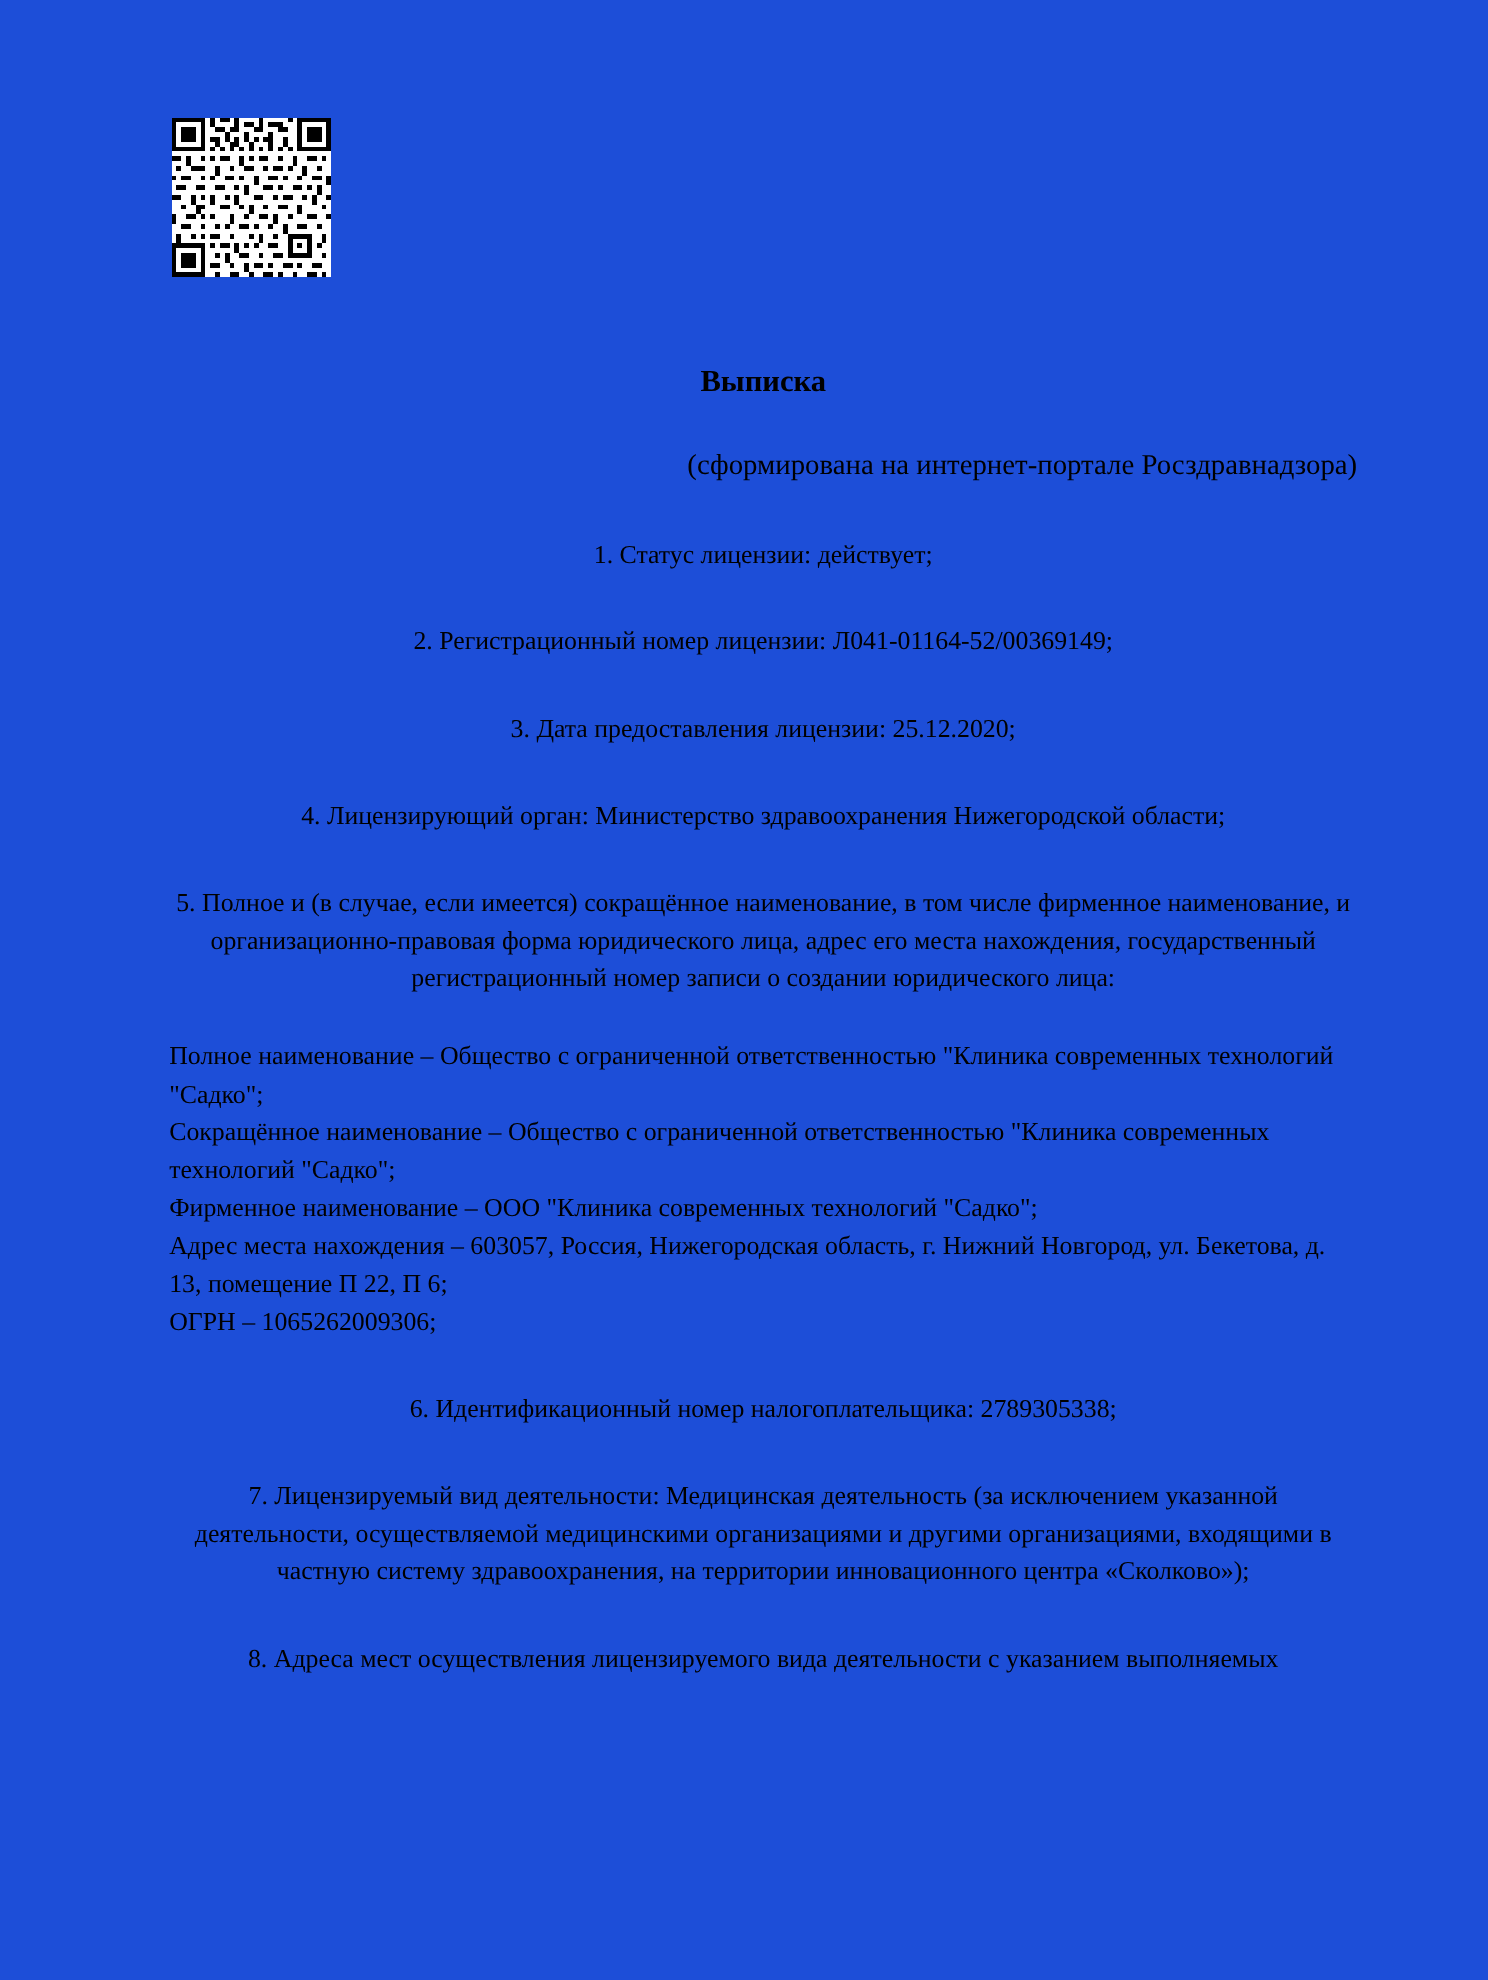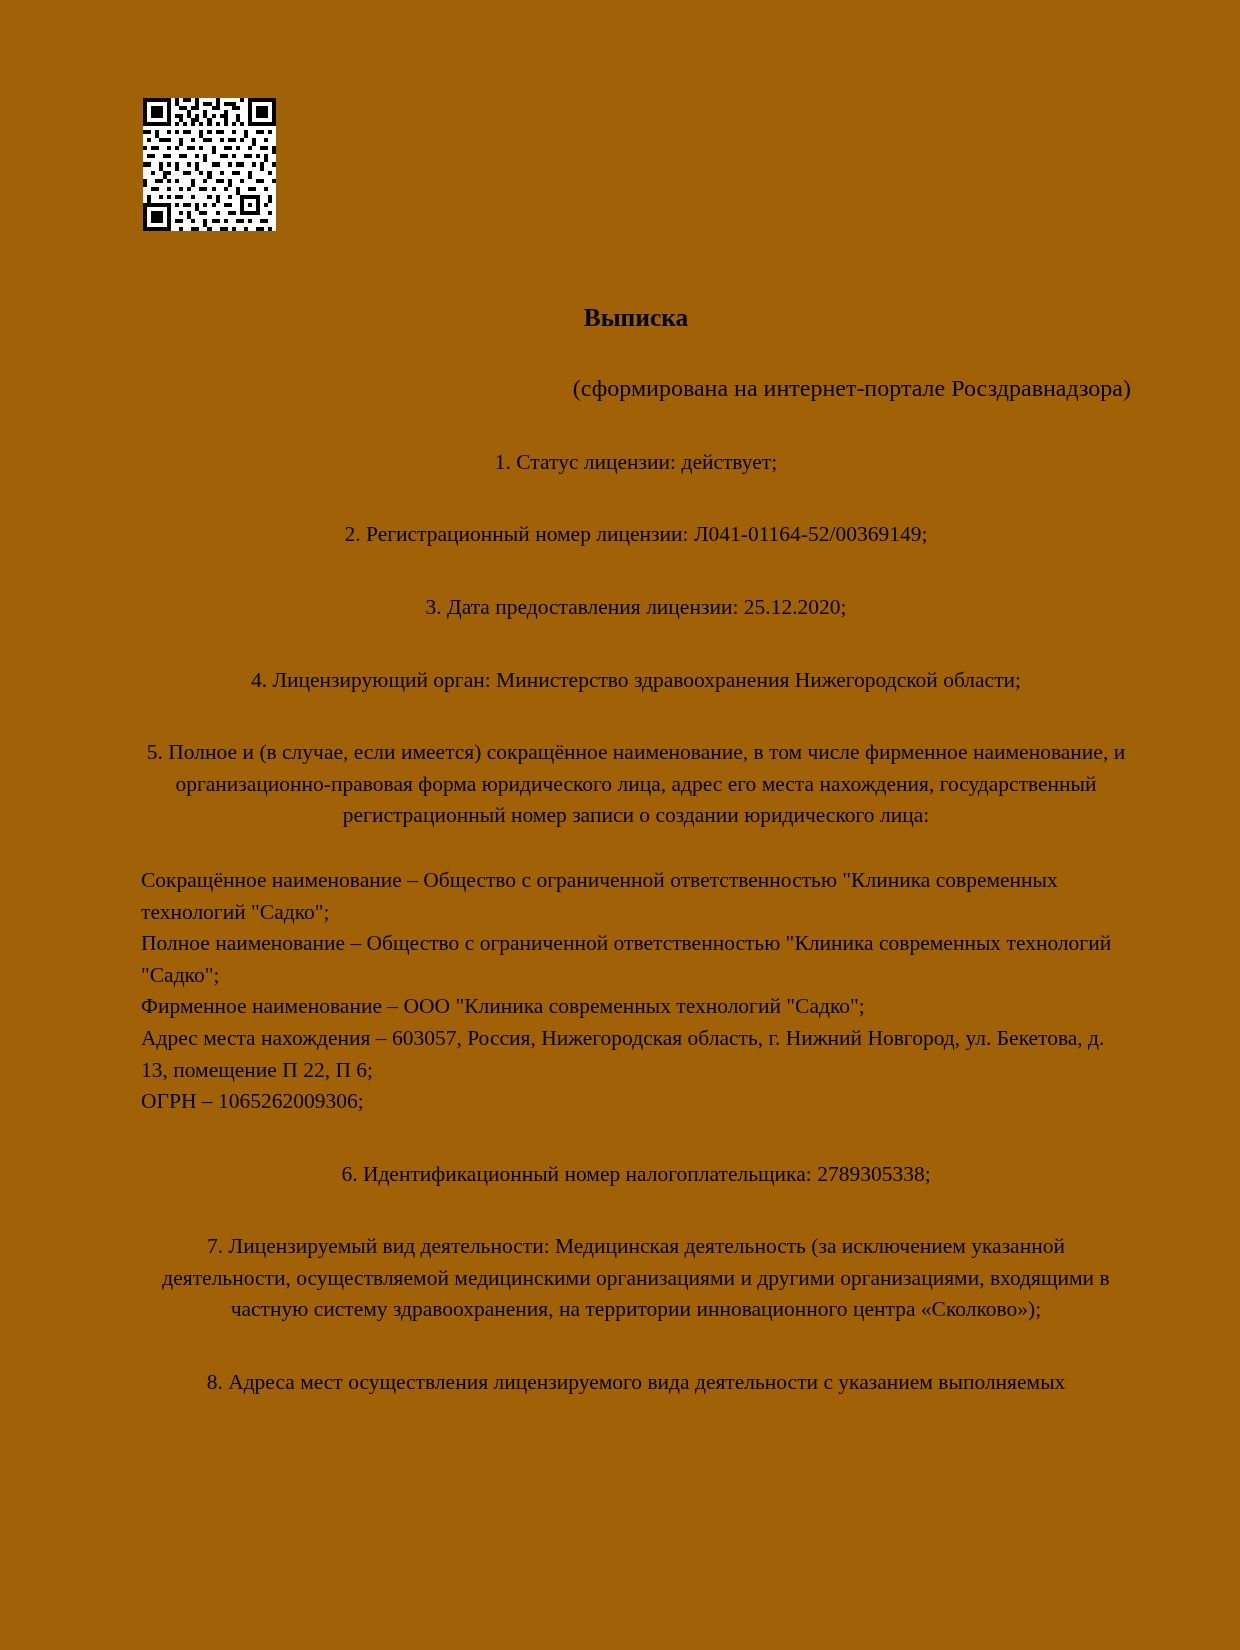--- a/index.html
+++ b/index.html
@@ -4,21 +4,21 @@
 <style>
   html, body {
     margin: 0;
     padding: 0;
     background: #ffffff;
   }
   .page {
     position: relative;
     width: 1240px;
     height: 1650px;
-    background: #a16207;
+    background: #1d4ed8;
     font-family: "Liberation Serif", "DejaVu Serif", serif;
     color: #000000;
     box-sizing: border-box;
     overflow: hidden;
   }
   .qr-wrap {
     position: absolute;
     left: 143px;
     top: 98px;
     width: 133px;
@@ -276,22 +276,22 @@
 
     <div class="subtitle">(сформирована на интернет-портале Росздравнадзора)</div>
 
     <div class="para">1. Статус лицензии: действует;</div>
     <div class="para">2. Регистрационный номер лицензии: Л041-01164-52/00369149;</div>
     <div class="para">3. Дата предоставления лицензии: 25.12.2020;</div>
     <div class="para">4. Лицензирующий орган: Министерство здравоохранения Нижегородской области;</div>
     <div class="para">5. Полное и (в случае, если имеется) сокращённое наименование, в том числе фирменное наименование, и организационно-правовая форма юридического лица, адрес его места нахождения, государственный регистрационный номер записи о создании юридического лица:</div>
 
     <div class="block-lines">
+      <span class="l">Полное наименование – Общество с ограниченной ответственностью "Клиника современных технологий "Садко";</span>
       <span class="l">Сокращённое наименование – Общество с ограниченной ответственностью "Клиника современных технологий "Садко";</span>
-      <span class="l">Полное наименование – Общество с ограниченной ответственностью "Клиника современных технологий "Садко";</span>
       <span class="l">Фирменное наименование – ООО "Клиника современных технологий "Садко";</span>
       <span class="l">Адрес места нахождения – 603057, Россия, Нижегородская область, г. Нижний Новгород, ул. Бекетова, д. 13, помещение П 22, П 6;</span>
       <span class="l">ОГРН – 1065262009306;</span>
     </div>
 
     <div class="para">6. Идентификационный номер налогоплательщика: 2789305338;</div>
     <div class="para">7. Лицензируемый вид деятельности: Медицинская деятельность (за исключением указанной деятельности, осуществляемой медицинскими организациями и другими организациями, входящими в частную систему здравоохранения, на территории инновационного центра «Сколково»);</div>
     <div class="para">8. Адреса мест осуществления лицензируемого вида деятельности с указанием выполняемых</div>
 
   </div>

